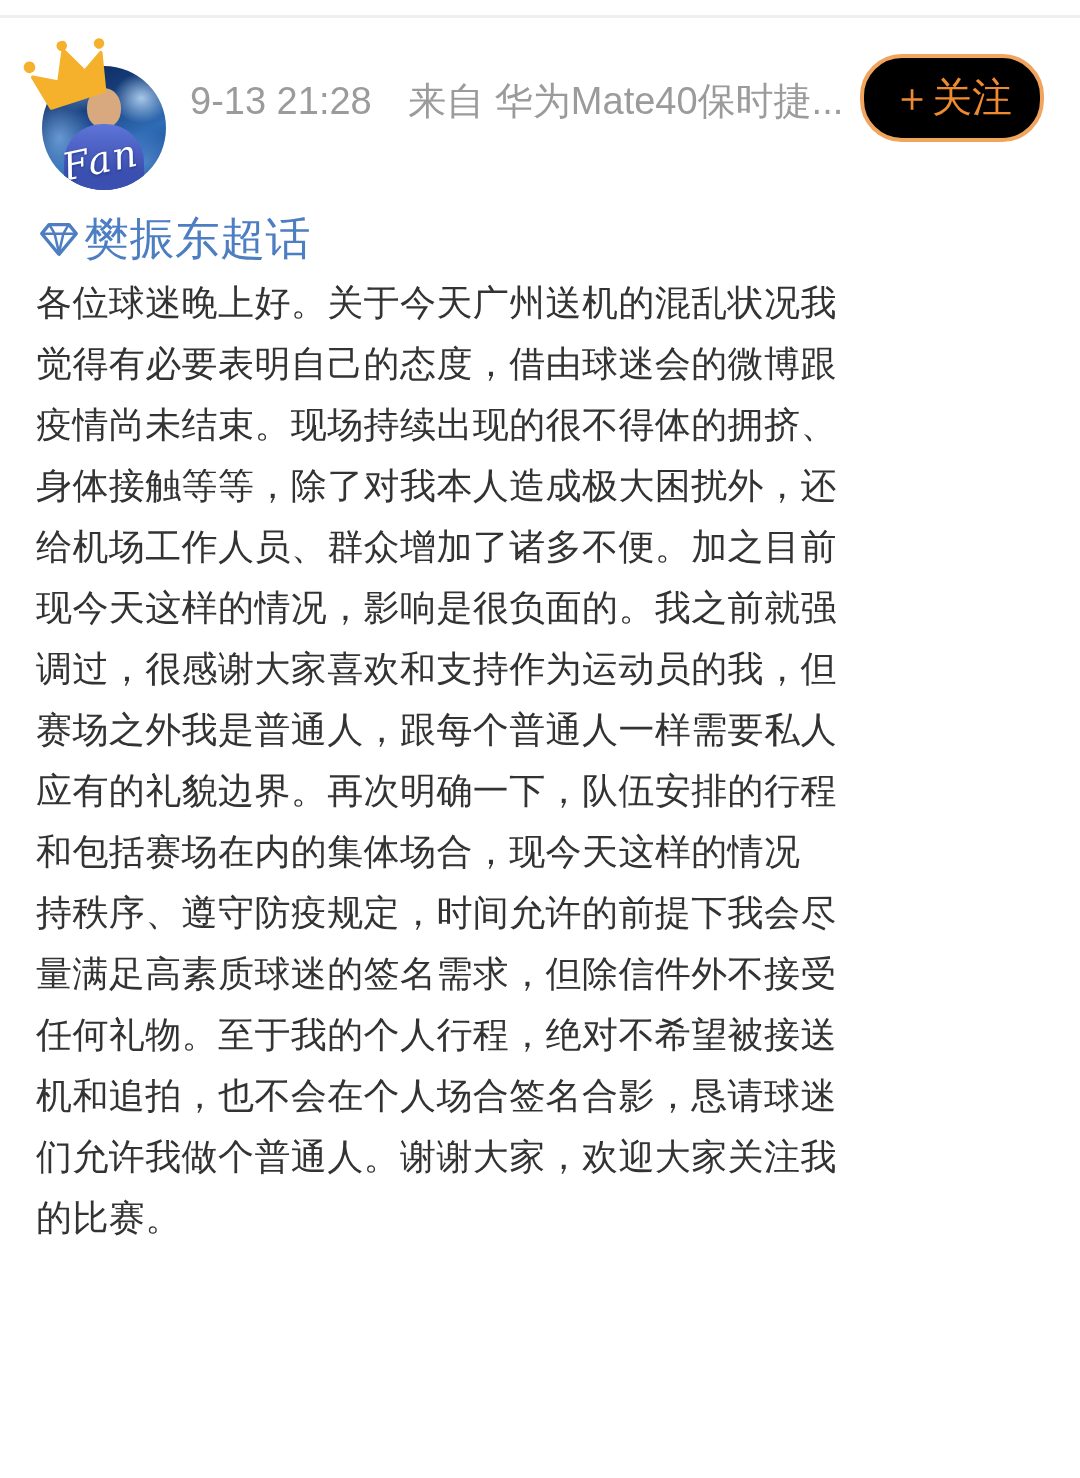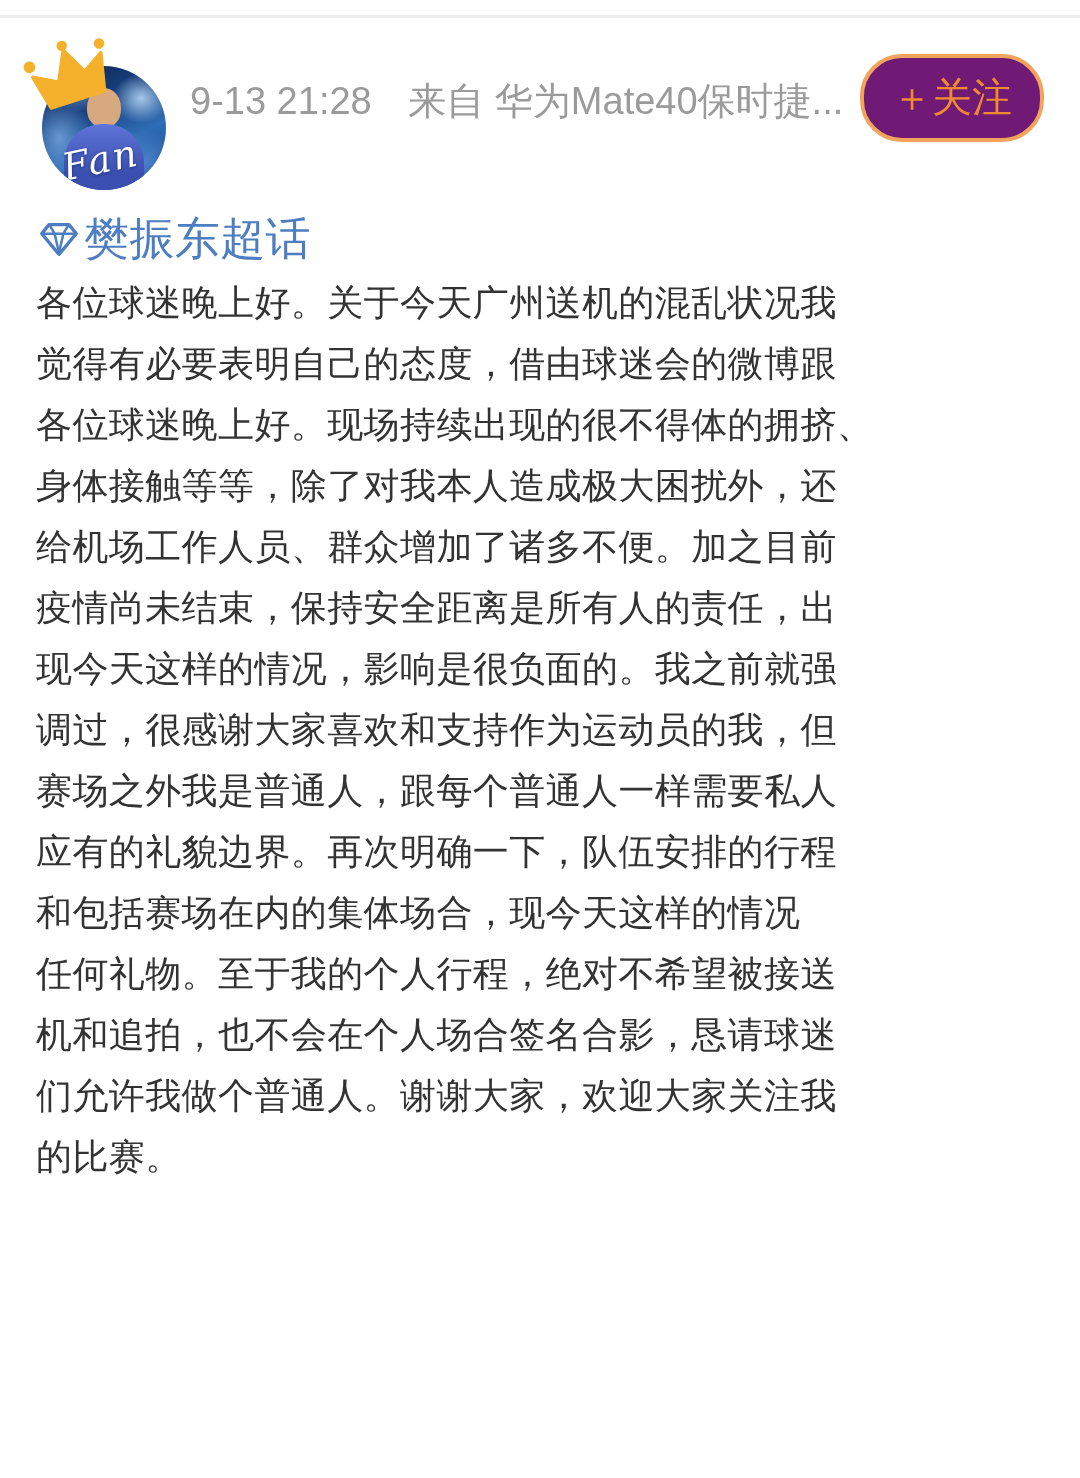--- a/index.html
+++ b/index.html
@@ -33,21 +33,21 @@
   .name-col { flex:1 1 auto; margin-left:24px; margin-top:12px; min-width:0; }
   .name-line { width:636px; font-size:44px; line-height:58px; color:var(--name_black,#1f1f1f); }
   .author-name { font-weight:600; letter-spacing:0.5px; }
   .st-link { color:var(--link_blue,#5b82c4); margin-left:14px; white-space:normal; }
   .st-link .gem { width:40px; height:40px; vertical-align:-6px; margin-right:4px; }
   .meta-line { margin-top:12px; font-size:38px; line-height:46px; color:var(--meta_gray,#9b9b9b); white-space:nowrap; }
   .meta-line .src { margin-left:26px; }
 
   .follow-btn { flex:0 0 auto; margin-top:0; margin-left:8px;
     border:4px solid var(--follow_border,#f0a45c); border-radius:42px;
-    background:#701a75; color:var(--follow_orange,#ee8a2f);
+    background:#000000; color:var(--follow_orange,#ee8a2f);
     font-size:40px; line-height:1; padding:19px 28px 21px 28px;
     font-family:inherit; cursor:pointer; white-space:nowrap; }
 
   
   .body-wrap { margin-top:18px; }
   .body-st-line { display:flex; align-items:center; height:61px; margin-bottom:3px;
     color:var(--body_link_blue,#4d7ec2); font-size:45px; letter-spacing:0.4px; }
   .body-st-line .gem { width:46px; height:46px; margin-right:2px; flex:0 0 auto; }
   .body-line { height:61px; line-height:61px; font-size:36px; letter-spacing:0.4px;
     color:var(--body_text,#333333); white-space:nowrap; }
@@ -89,29 +89,30 @@
     <div class="body-st-line">
       <svg class="gem" viewBox="0 0 24 24">
         <path d="M6.8 4.5 L17.2 4.5 L21 9.2 L12 20 L3 9.2 Z" fill="none" stroke="currentColor" stroke-width="1.7" stroke-linejoin="round"></path>
         <path d="M3.4 9.2 L20.6 9.2 M7.2 4.9 L9.7 9.2 L12 19.2 M16.8 4.9 L14.3 9.2 L12 19.2" fill="none" stroke="currentColor" stroke-width="1.3" stroke-linejoin="round"></path>
       </svg>
         <span>樊振东超话</span>
     </div>
     <div class="body-text">
         <div class="body-line">各位球迷晚上好。关于今天广州送机的混乱状况我</div>
         <div class="body-line">觉得有必要表明自己的态度，借由球迷会的微博跟</div>
-        <div class="body-line">各位球迷晚上好。现场持续出现的很不得体的拥挤、</div>
+        <div class="body-line">疫情尚未结束。现场持续出现的很不得体的拥挤、</div>
         <div class="body-line">身体接触等等，除了对我本人造成极大困扰外，还</div>
         <div class="body-line">给机场工作人员、群众增加了诸多不便。加之目前</div>
-        <div class="body-line">疫情尚未结束，保持安全距离是所有人的责任，出</div>
         <div class="body-line">现今天这样的情况，影响是很负面的。我之前就强</div>
         <div class="body-line">调过，很感谢大家喜欢和支持作为运动员的我，但</div>
         <div class="body-line">赛场之外我是普通人，跟每个普通人一样需要私人</div>
         <div class="body-line">应有的礼貌边界。再次明确一下，队伍安排的行程</div>
         <div class="body-line">和包括赛场在内的集体场合，现今天这样的情况</div>
+        <div class="body-line">持秩序、遵守防疫规定，时间允许的前提下我会尽</div>
+        <div class="body-line">量满足高素质球迷的签名需求，但除信件外不接受</div>
         <div class="body-line">任何礼物。至于我的个人行程，绝对不希望被接送</div>
         <div class="body-line">机和追拍，也不会在个人场合签名合影，恳请球迷</div>
         <div class="body-line">们允许我做个普通人。谢谢大家，欢迎大家关注我</div>
         <div class="body-line">的比赛。</div>
       </div>
   </div>
 
 </div>
 
 </body></html>

